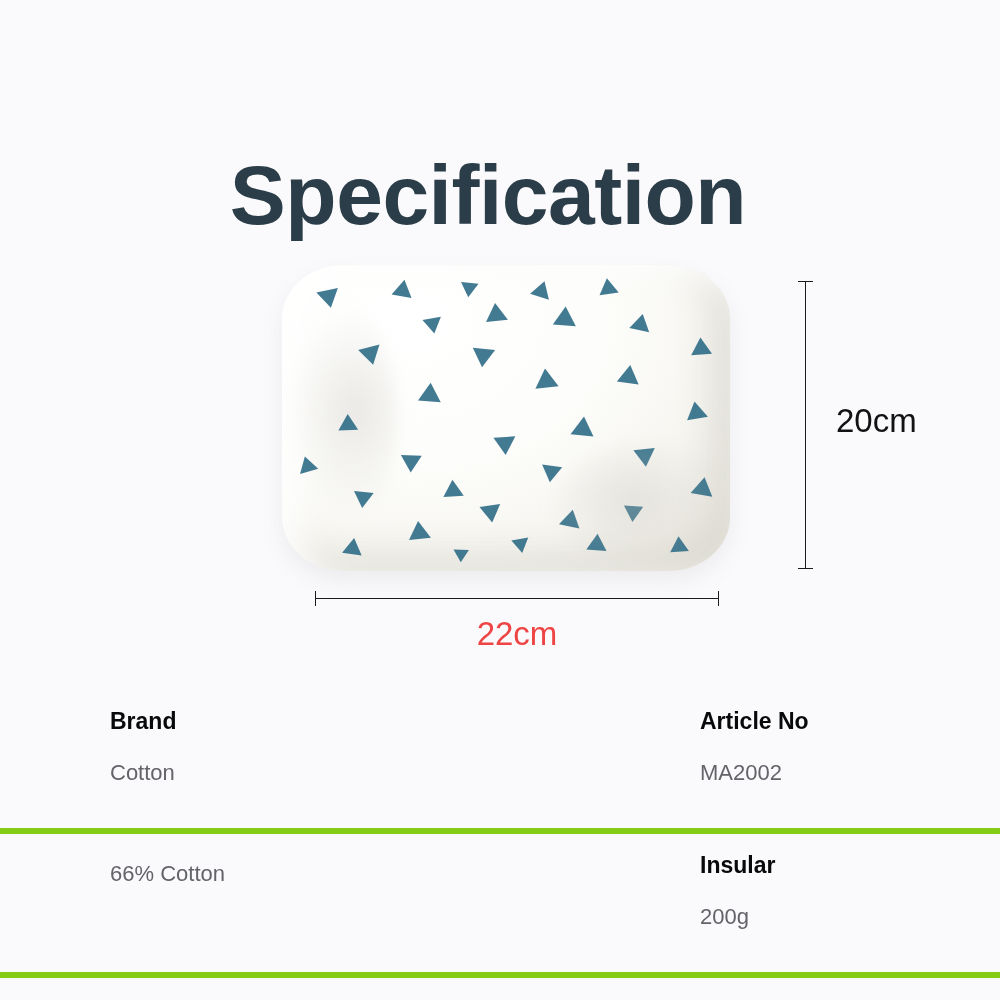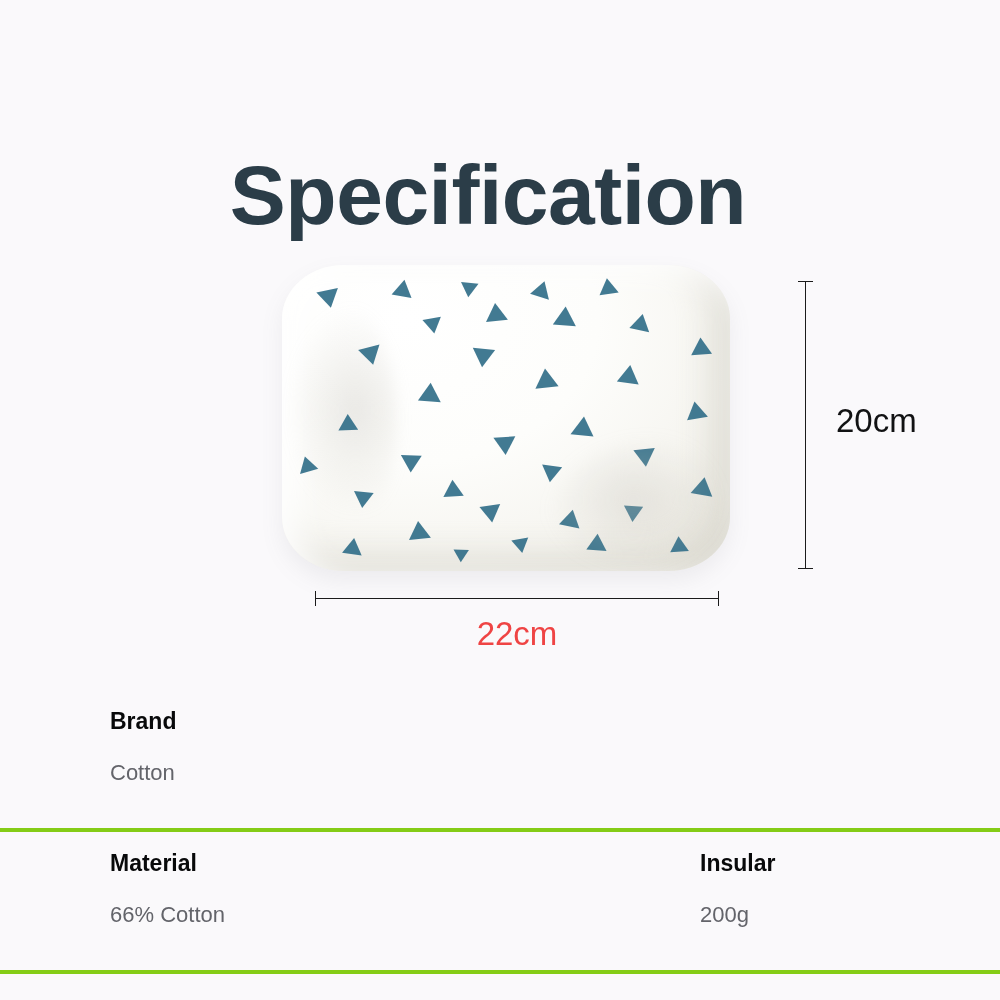--- a/index.html
+++ b/index.html
@@ -161,21 +161,21 @@
   
   .spec-table {
     position: absolute;
     left: 0;
     top: 690px;
     width: 1000px;
   }
   .spec-row {
     position: relative;
     height: 138px;
-    border-bottom: 4px solid #84cc16;
+    border-bottom: 6px solid #84cc16;
   }
   .spec-cell {
     position: absolute;
     top: 0;
   }
   .spec-cell.col-left  { left: 110px; }
   .spec-cell.col-right { left: 700px; }
 
   .spec-label {
     font-size: 23px;
@@ -254,25 +254,28 @@
   </div>
   <div class="dim-h-label">22cm</div>
 
   <div class="spec-table">
 
     <div class="spec-row">
       <div class="spec-cell col-left">
         <div class="spec-label">Brand</div>
         <div class="spec-value">Cotton</div>
       </div>
+      <div class="spec-cell col-right">
+        <div class="spec-label">Article No</div>
+        <div class="spec-value">MA2002</div>
+      </div>
     </div>
 
     <div class="spec-row">
       <div class="spec-cell col-left">
-        <div class="spec-label">Material</div>
         <div class="spec-value">66% Cotton</div>
       </div>
       <div class="spec-cell col-right">
         <div class="spec-label">Insular</div>
         <div class="spec-value">200g</div>
       </div>
     </div>
 
   </div>
 </div>

